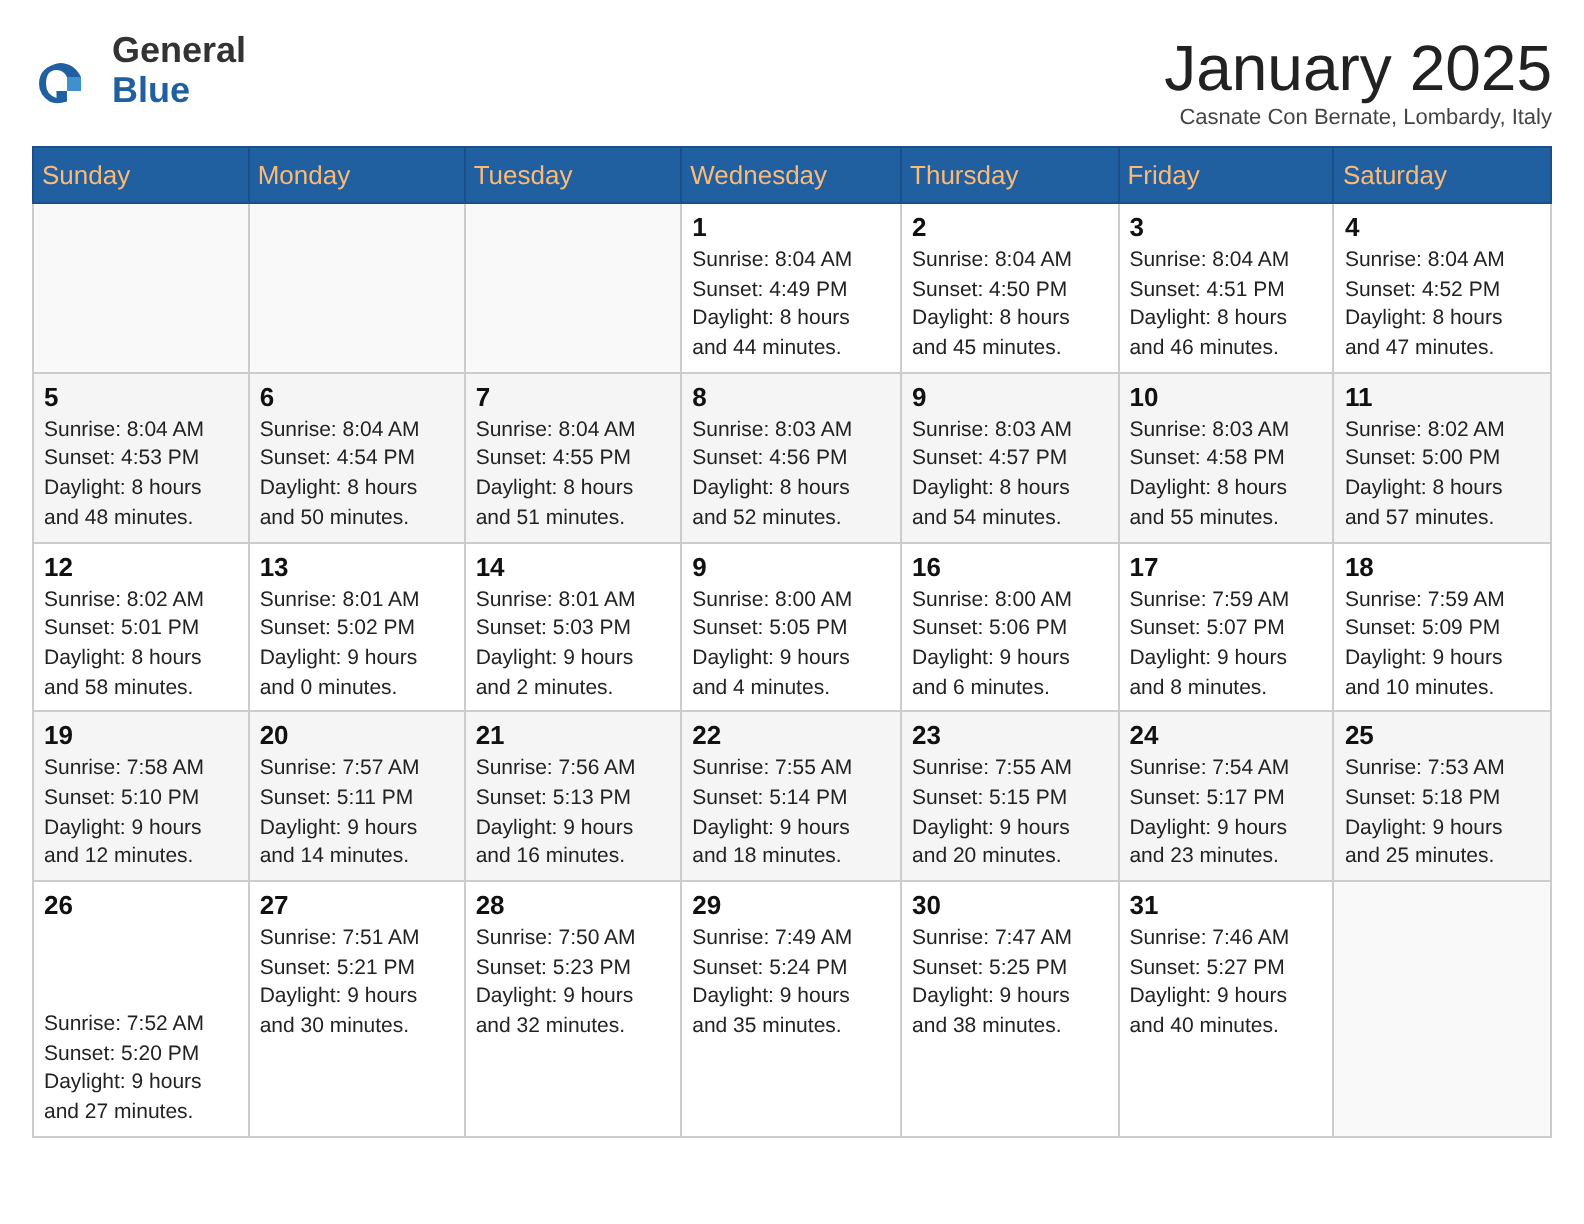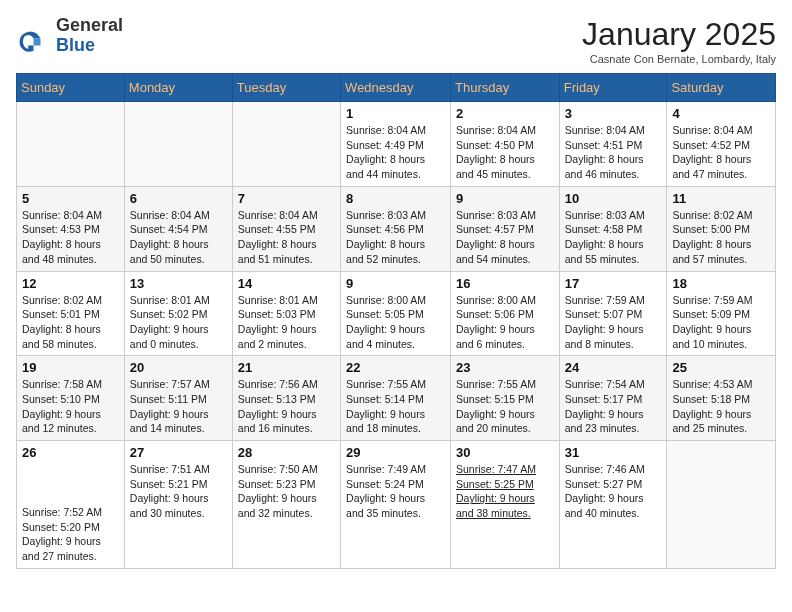--- a/index.html
+++ b/index.html
@@ -291,21 +291,21 @@
         </td>
         <td>
           <div class="day-number">24</div>
           <div class="day-info" style="white-space: pre-line;">Sunrise: 7:54 AM
 Sunset: 5:17 PM
 Daylight: 9 hours
 and 23 minutes.</div>
         </td>
         <td>
           <div class="day-number">25</div>
-          <div class="day-info" style="white-space: pre-line;">Sunrise: 4:53 AM
+          <div class="day-info" style="white-space: pre-line;">Sunrise: 7:53 AM
 Sunset: 5:18 PM
 Daylight: 9 hours
 and 25 minutes.</div>
         </td>
       </tr>
       <tr>
         <td>
           <div class="day-number">26</div>
           <div class="day-info" style="white-space: pre-line; margin-top: 45px;">Sunrise: 7:52 AM
 Sunset: 5:20 PM
@@ -328,21 +328,21 @@
         </td>
         <td>
           <div class="day-number">29</div>
           <div class="day-info" style="white-space: pre-line;">Sunrise: 7:49 AM
 Sunset: 5:24 PM
 Daylight: 9 hours
 and 35 minutes.</div>
         </td>
         <td>
           <div class="day-number">30</div>
-          <div class="day-info" style="white-space: pre-line; text-decoration: underline;">Sunrise: 7:47 AM
+          <div class="day-info" style="white-space: pre-line;">Sunrise: 7:47 AM
 Sunset: 5:25 PM
 Daylight: 9 hours
 and 38 minutes.</div>
         </td>
         <td>
           <div class="day-number">31</div>
           <div class="day-info" style="white-space: pre-line;">Sunrise: 7:46 AM
 Sunset: 5:27 PM
 Daylight: 9 hours
 and 40 minutes.</div>

